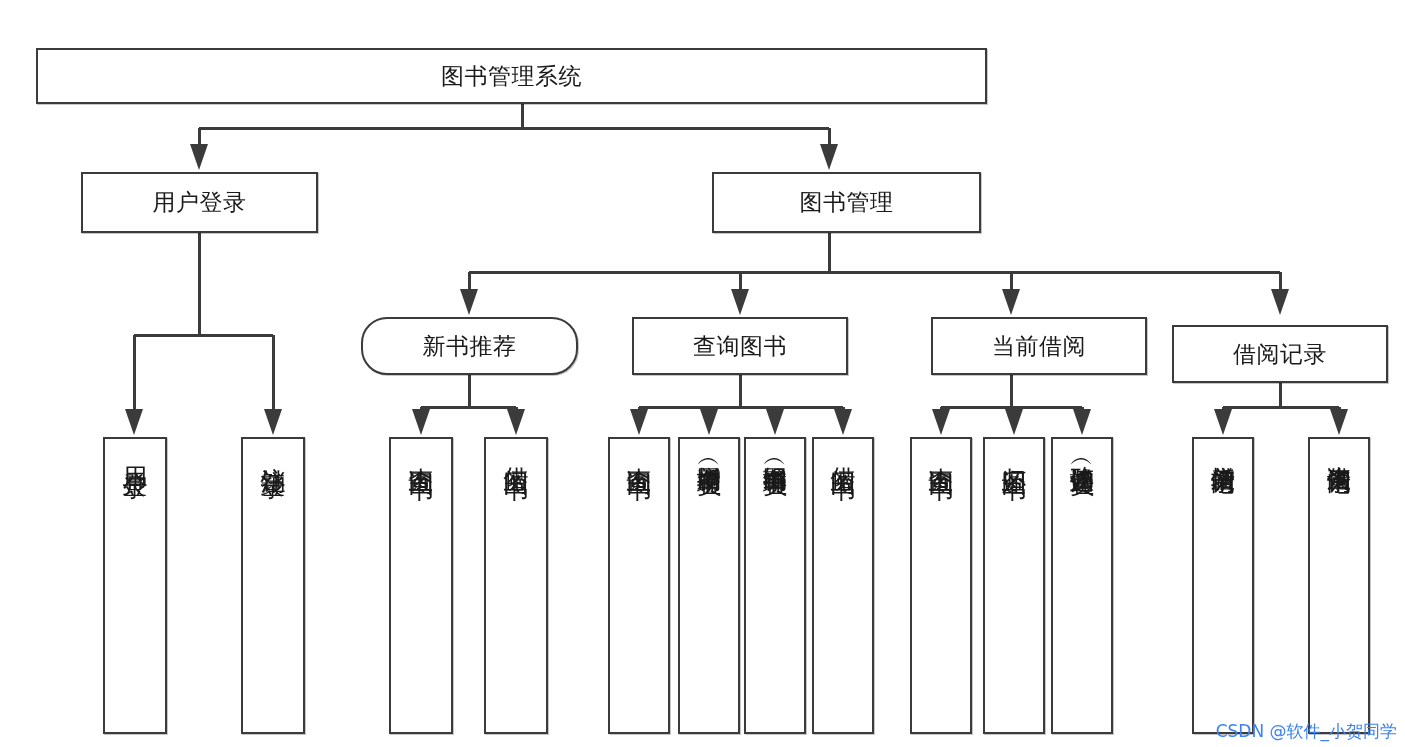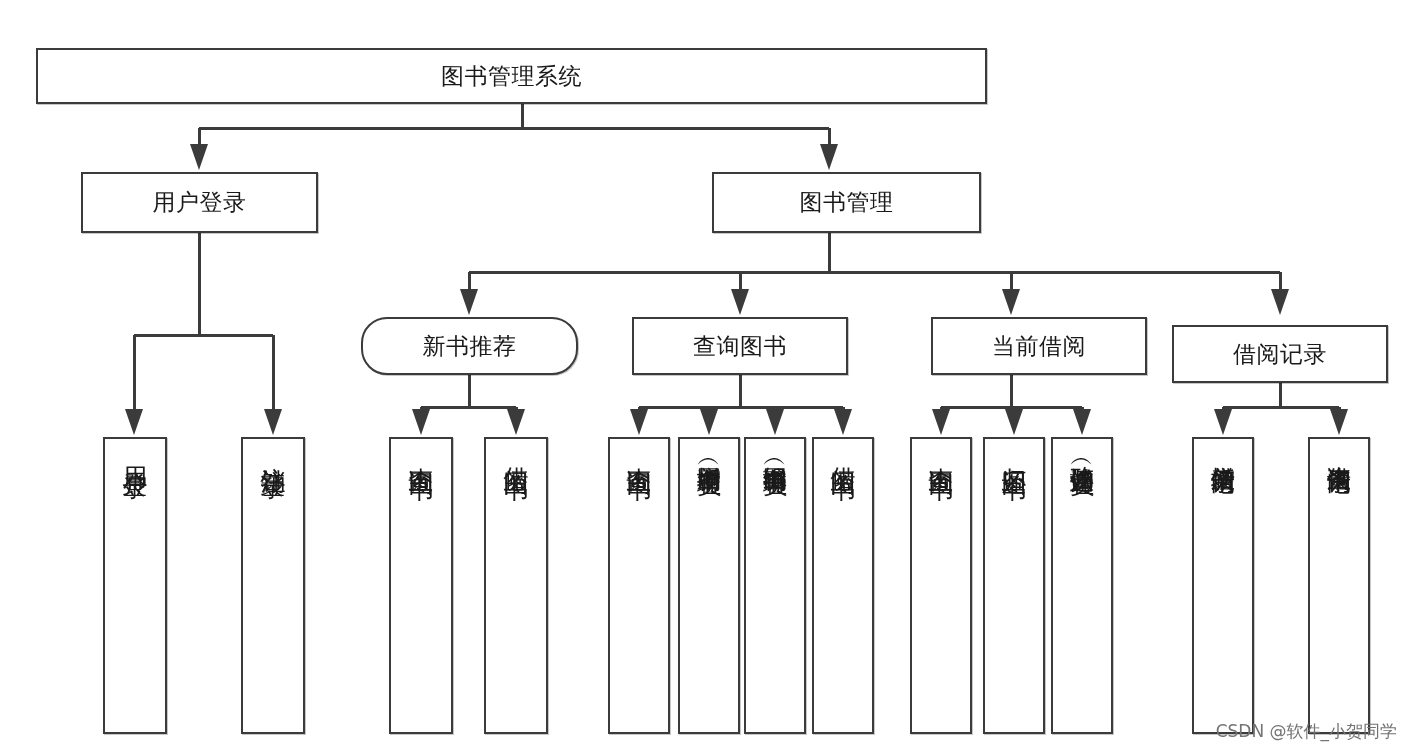--- a/index.html
+++ b/index.html
@@ -56,21 +56,21 @@
   }
   .node.vertical.tall-text .node-label {
     font-size: 24px;
     letter-spacing: 1px;
   }
   .watermark {
     position: absolute;
     right: 8px;
     bottom: 4px;
     font-size: 17px;
-    color: #737373;
+    color: #3b82f6;
     white-space: nowrap;
     pointer-events: none;
   }
 </style>
 </head>
 <body>
 
 <div id="canvas">
   <svg id="edges" viewBox="0 0 1405 747" xmlns="http://www.w3.org/2000/svg">
       <line x1="522" y1="68" x2="522" y2="128" stroke="#3b3b3b" stroke-width="3" shape-rendering="crispEdges"></line>

